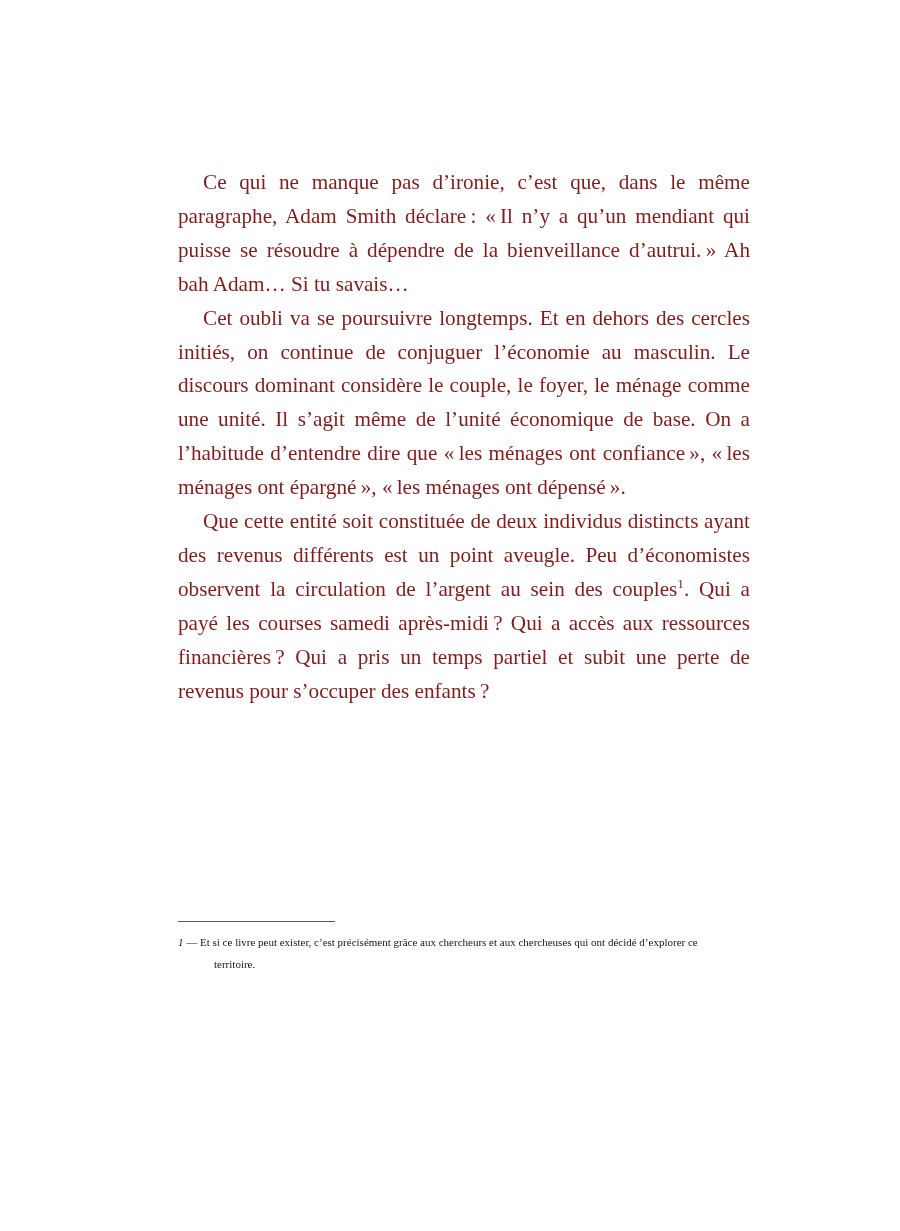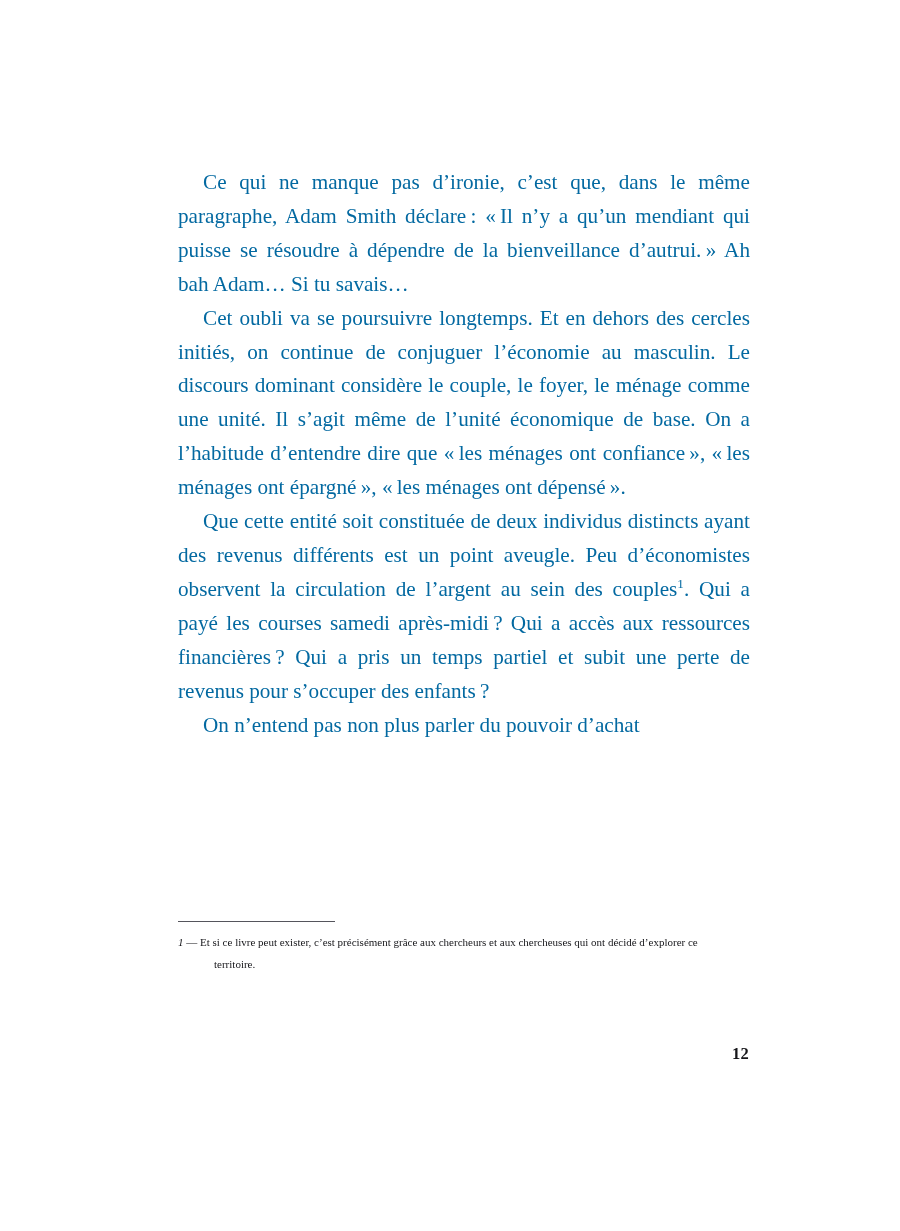--- a/index.html
+++ b/index.html
@@ -34,21 +34,21 @@
     width: 572px;
   }
 
   .para {
     margin: 0;
     font-size: 21.2px;
     line-height: 33.9px;
     text-align: justify;
     text-justify: inter-word;
     text-indent: 25px;
-    color: #0369a1;
+    color: #7f1d1d;
     hyphens: manual;
   }
 
   
   .para:last-of-type {
     text-align-last: left;
   }
 
   sup.fn-ref {
     font-size: 0.62em;
@@ -108,25 +108,23 @@
 
   <div class="textblock">
 
     <p class="para">Ce qui ne manque pas d’ironie, c’est que, dans le même paragraphe, Adam Smith déclare : « Il n’y a qu’un mendiant qui puisse se résoudre à dépendre de la bienveillance d’autrui. » Ah bah Adam… Si tu savais…</p>
 
     <p class="para">Cet oubli va se poursuivre longtemps. Et en dehors des cercles initiés, on continue de conjuguer l’économie au masculin. Le discours dominant considère le couple, le foyer, le ménage comme une unité. Il s’agit même de l’unité économique de base. On a l’habitude d’entendre dire que « les ménages ont confiance », « les ménages ont épargné », « les ménages ont dépensé ».</p>
 
     <p class="para"><span>Que cette entité soit constituée de deux individus distincts ayant des revenus différents est un point aveugle. Peu d’économistes observent la circulation de l’argent au sein des couples</span><sup class="fn-ref">1</sup><span>. Qui a payé les courses samedi après-midi ? Qui a accès aux ressources financières ? Qui a pris un temps partiel et subit une perte de revenus pour s’occuper des enfants ?</span></p>
 
 
-    <p class="para">On n’entend pas non plus parler du pouvoir d’achat</p>
 
   </div>
 
   <div class="footnote-rule"></div>
 
   <div class="footnote">
     <span class="fn-row"><span class="fn-num">1</span><span class="fn-dash"> — </span><span>Et si ce livre peut exister, c’est précisément grâce aux chercheurs et aux chercheuses qui ont décidé d’explorer ce territoire.</span></span>
   </div>
 
-  <div class="folio">12</div>
 
 </div>
 
 </body></html>

